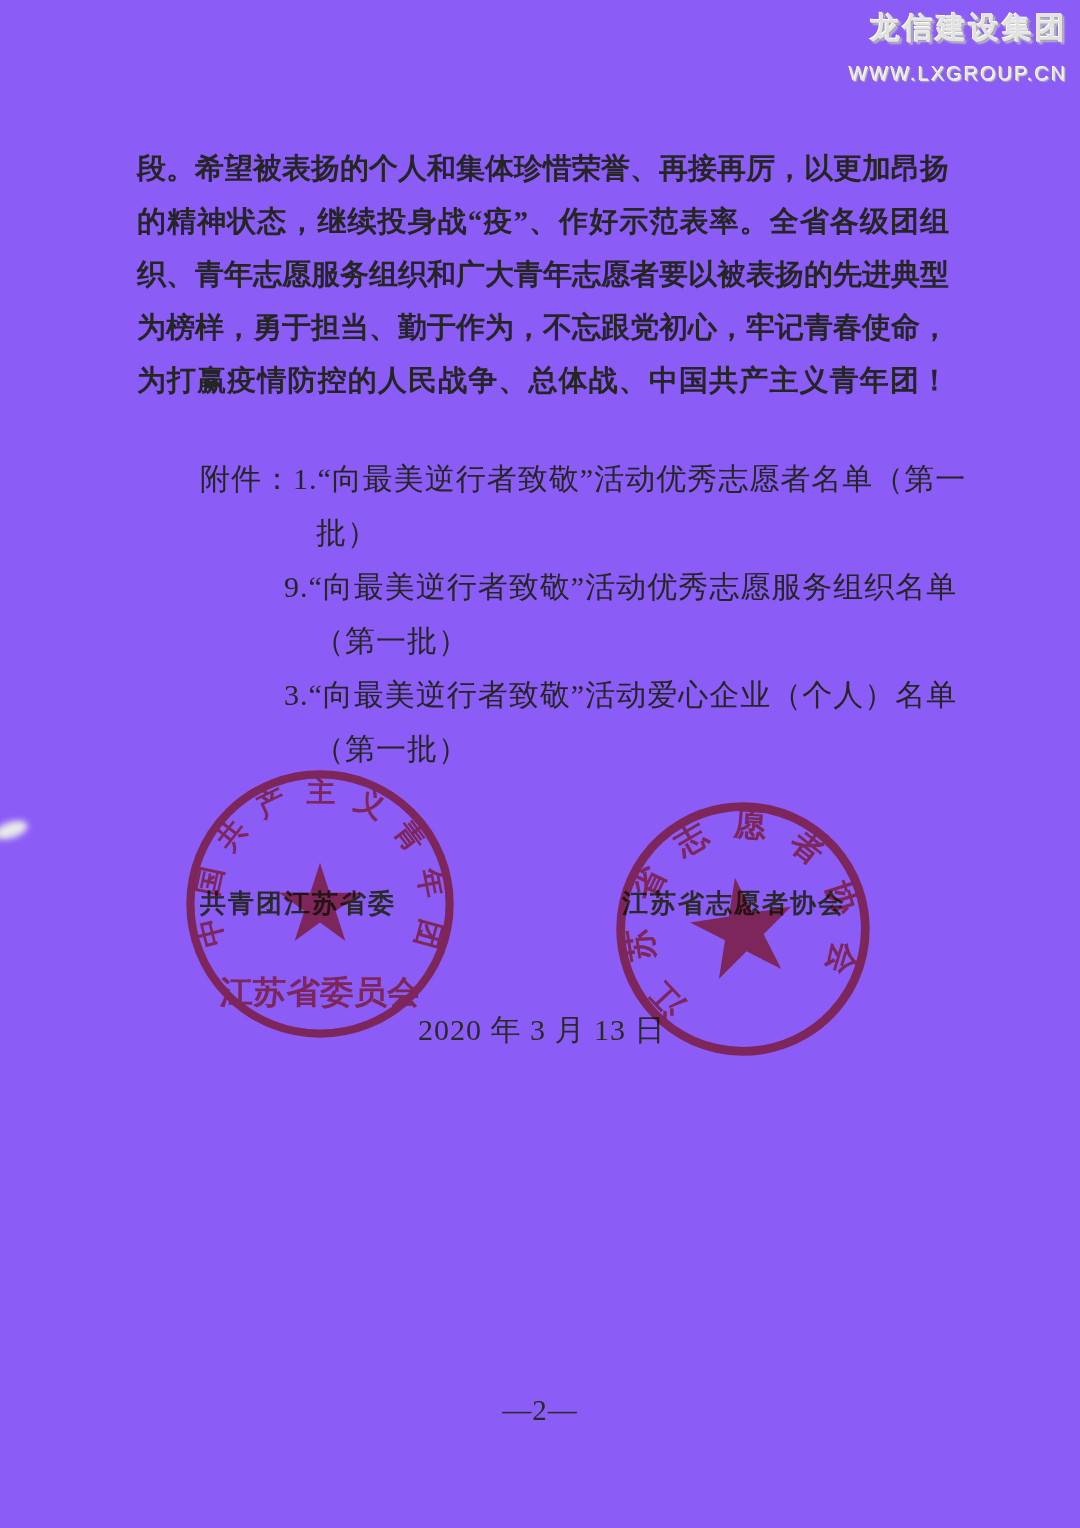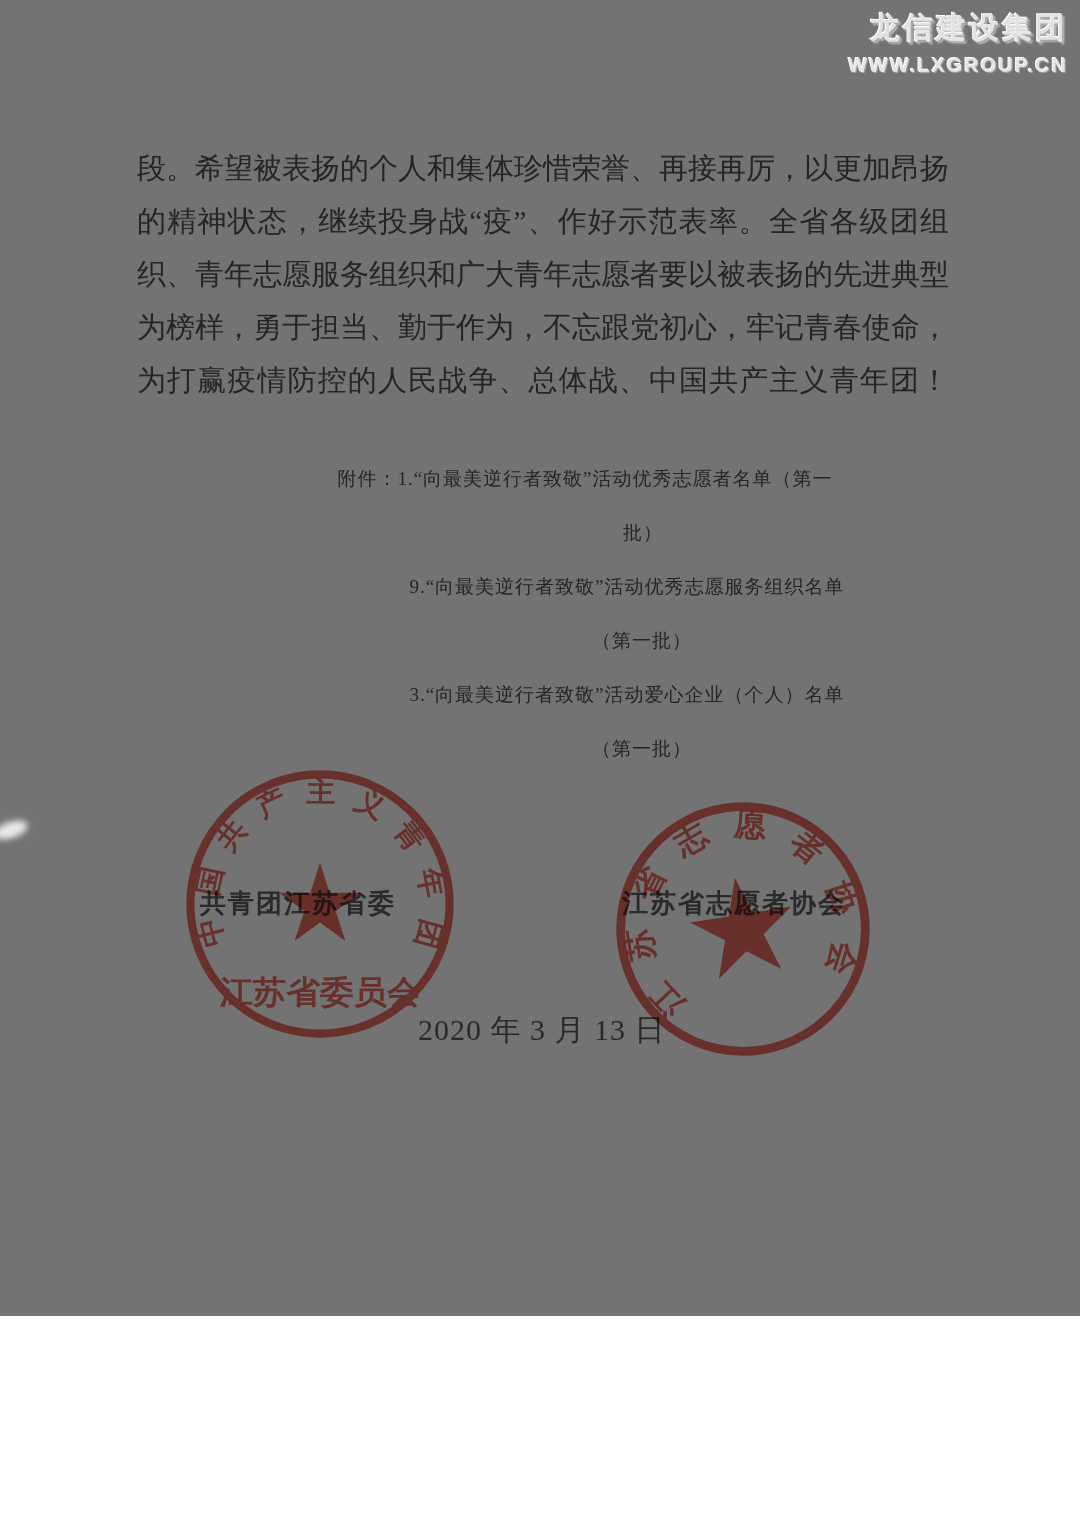--- a/index.html
+++ b/index.html
@@ -1,21 +1,21 @@
 <!DOCTYPE html>
 <html><head>
 <meta charset="utf-8">
 <style>
   * { margin: 0; padding: 0; box-sizing: border-box; }
   html, body { background: #ffffff; }
   .page {
     position: relative;
     width: 1080px;
-    height: 1316px;
-    background: #737373;
+    height: 1528px;
+    background: #8b5cf6;
     overflow: hidden;
     font-family: "Liberation Serif", "DejaVu Serif", serif;
     color: #222;
   }
 
   
   .logo {
     position: absolute;
     top: 8px;
     right: 12px;
@@ -25,55 +25,55 @@
   }
   .logo .company {
     font-size: 30px;
     font-weight: bold;
     letter-spacing: 3px;
     color: #e2e2e2;
     text-shadow: -1px -1px 0 #ffffff, 1px 1px 1px #9f9f9f, 2px 2px 2px #c9c9c9;
   }
   .logo .site {
     font-size: 20px;
-    font-weight: bold;
+    font-weight: normal;
     letter-spacing: 2px;
     color: #e4e4e4;
     text-shadow: -1px -1px 0 #ffffff, 1px 1px 1px #a8a8a8;
-    margin-top: 5px;
+    margin-top: 14px;
   }
 
   
   .body-text {
     position: absolute;
     left: 137px;
     top: 142px;
     width: 812px;
     font-size: 29px;
     line-height: 53px;
     color: #252525;
   }
   .body-text .line {
     text-align: justify;
     text-align-last: justify;
     text-justify: inter-character;
     white-space: nowrap;
+    font-weight: bold;
   }
 
   
   .attachment {
     position: absolute;
     left: 200px;
     top: 452px;
     width: 770px;
-    font-size: 19px;
+    font-size: 30px;
     line-height: 54px;
     color: #252525;
     letter-spacing: 1px;
-    text-align: center;
   }
   .attachment .ind-batch { padding-left: 116px; }
   .attachment .ind-item  { padding-left: 84px; }
   .attachment .ind-paren { padding-left: 114px; }
 
   
   .signature {
     position: absolute;
     top: 886px;
     font-size: 26px;

